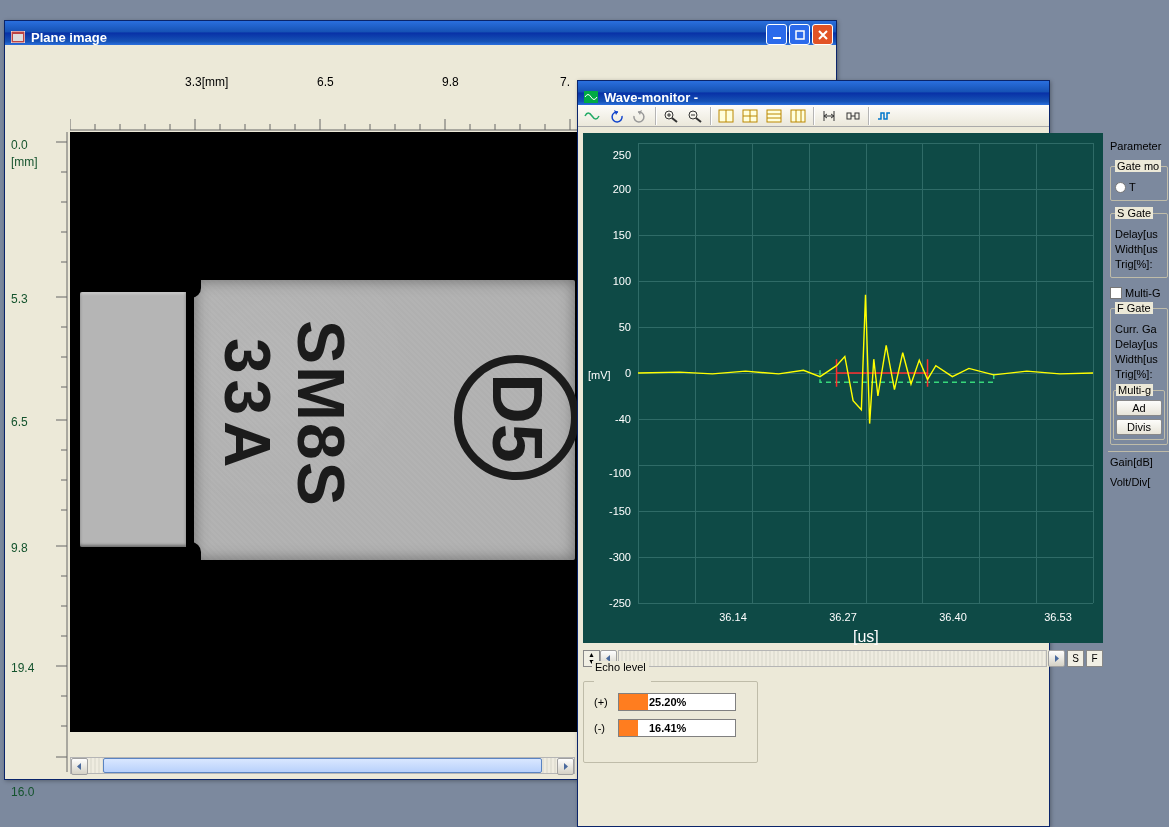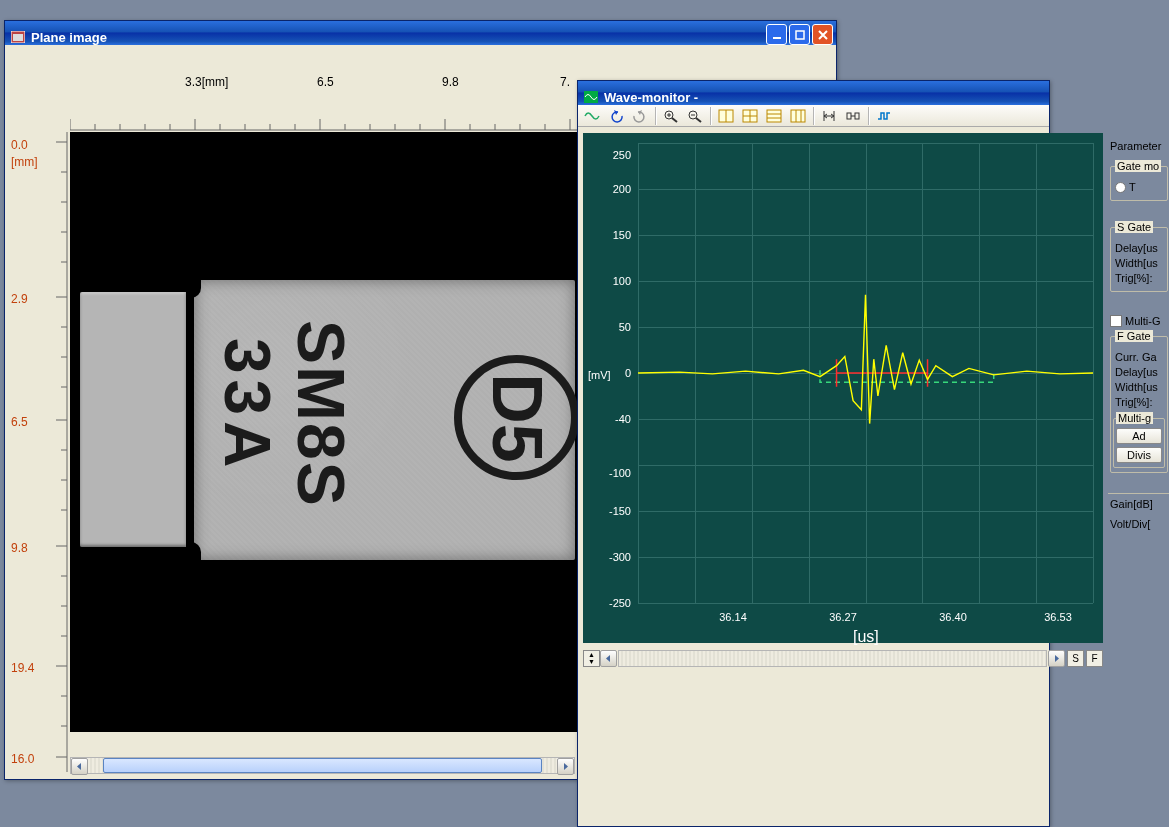--- a/index.html
+++ b/index.html
@@ -46,21 +46,21 @@
       cursor: default;
     }
     .win-btn.minmax { background:#2b6aeb; }
     .win-btn.close { background:#e25326; }
     .win-btn svg { display:block; }
 
     
     #plane-window { left: 4px; top: 20px; width: 833px; height: 760px; }
     .plane-body { position: relative; height: calc(100% - 24px); background:#ece9d8;}
     .top-label { position:absolute; top:30px; font-size:12px; color:#000;}
-    .left-label { position:absolute; left:6px; font-size:12px; color:#c2410c;text-align:center; }
+    .left-label { position:absolute; left:6px; font-size:12px; color:#14532d;text-align:center; }
     .plane-image-area {
       position:absolute; left:65px; top:87px; width:510px; height:600px;
       background:#000;
     }
     .chip {
       position:absolute; left:10px; top:160px; width:495px;
       display:flex;
     }
     .chip-pad {
       width:110px; height:255px; background:#b5b5b5;
@@ -146,21 +146,21 @@
     .echo-label{width:18px;}
     .echo-bar-container{ width:118px; height:18px; border:1px solid #808080; background:#fff; position:relative;}
     .echo-bar{ position:absolute; left:0; top:0; bottom:0; background:#ff7d1f;}
     .echo-val{ position:absolute; left:30px; top:0; bottom:0; display:flex; align-items:center; font-weight:bold; font-size:11px;}
 
     
     .param-panel{
       position:absolute; left:530px; top:28px; width:62px; height:520px;
       padding:4px 2px; font-size:11px;
     }
-    .param-panel .groupbox{ border:1px solid #bfbca9; border-radius:2px; margin-bottom:20px; padding:6px 4px 4px;}
+    .param-panel .groupbox{ border:1px solid #bfbca9; border-radius:2px; margin-bottom:6px; padding:6px 4px 4px;}
     .param-panel legend{ font-size:11px; padding:0 2px; background:#ece9d8;}
     .param-line{ white-space:nowrap; overflow:hidden; margin:3px 0;}
     .radio-dot{ display:inline-flex; align-items:center; gap:3px;}
     .radio-dot .dot{ width:11px;height:11px;border:1px solid #777;border-radius:50%;background:#fff;}
     .chk{ display:inline-flex; align-items:center; gap:3px;}
     .chk .box{ width:12px;height:12px;border:1px solid #777;background:#fff;}
     .pbutton{ border:1px solid #888; background:linear-gradient(#fdfdfb,#e7e4d8); padding:1px 4px; border-radius:2px; font-size:11px; text-align:center; overflow:hidden; white-space:nowrap;}
     .sep-line{ height:1px; background:#bfbca9; margin:4px -2px;}
   </style>
 </head>
@@ -195,25 +195,25 @@
   </div>
   <div class="plane-body">
 
     <span class="top-label" style="left:180px">3.3[mm]</span>
     <span class="top-label" style="left:312px">6.5</span>
     <span class="top-label" style="left:437px">9.8</span>
     <span class="top-label" style="left:555px">7.</span>
 
     <span class="left-label" style="top:93px">0.0</span>
     <span class="left-label" style="top:110px">[mm]</span>
-    <span class="left-label" style="top:247px">2.9</span>
+    <span class="left-label" style="top:247px">5.3</span>
     <span class="left-label" style="top:370px">6.5</span>
     <span class="left-label" style="top:496px">9.8</span>
     <span class="left-label" style="top:616px">19.4</span>
-    <span class="left-label" style="top:707px">16.0</span>
+    <span class="left-label" style="top:740px">16.0</span>
 
     <div style="position:absolute;left:65px;top:68px;width:510px;height:18px;">
       <svg width="510" height="18">
         <line x1="0" y1="17" x2="510" y2="17" stroke="#666"></line>
         <g stroke="#666">
           <line x1="0" y1="6" x2="0" y2="17"></line>
             <line x1="25" y1="11" x2="25" y2="17"></line>
             <line x1="50" y1="11" x2="50" y2="17"></line>
             <line x1="75" y1="11" x2="75" y2="17"></line>
             <line x1="100" y1="11" x2="100" y2="17"></line>
@@ -461,20 +461,37 @@
       <div class="hs-track"></div>
       <div class="hs-right">
           <svg width="7" height="7">
             <path d="M2 0 L6 3.5 L2 7 Z" fill="#4a6a9e"></path>
           </svg>
         </div>
       <div class="sf-btn">S</div>
       <div class="sf-btn">F</div>
     </div>
 
+    <fieldset class="echo-group">
+      <legend>Echo level</legend>
+      <div class="echo-row">
+        <span class="echo-label">(+)</span>
+        <div class="echo-bar-container">
+          <div class="echo-bar" id="echo-pos-bar" style="width: 25.2%;"></div>
+          <span class="echo-val">25.20%</span>
+        </div>
+      </div>
+      <div class="echo-row">
+        <span class="echo-label">(-)</span>
+        <div class="echo-bar-container">
+          <div class="echo-bar" id="echo-neg-bar" style="width: 16.41%;"></div>
+          <span class="echo-val">16.41%</span>
+        </div>
+      </div>
+    </fieldset>
 
     <div class="param-panel">
       <div class="param-line" style="font-weight:normal">Parameter</div>
       <fieldset class="groupbox" style="margin-top:8px">
         <legend>Gate mo</legend>
         <div class="param-line radio-dot">
             <span class="dot"></span>
             <span>T</span>
           </div>
       </fieldset>

